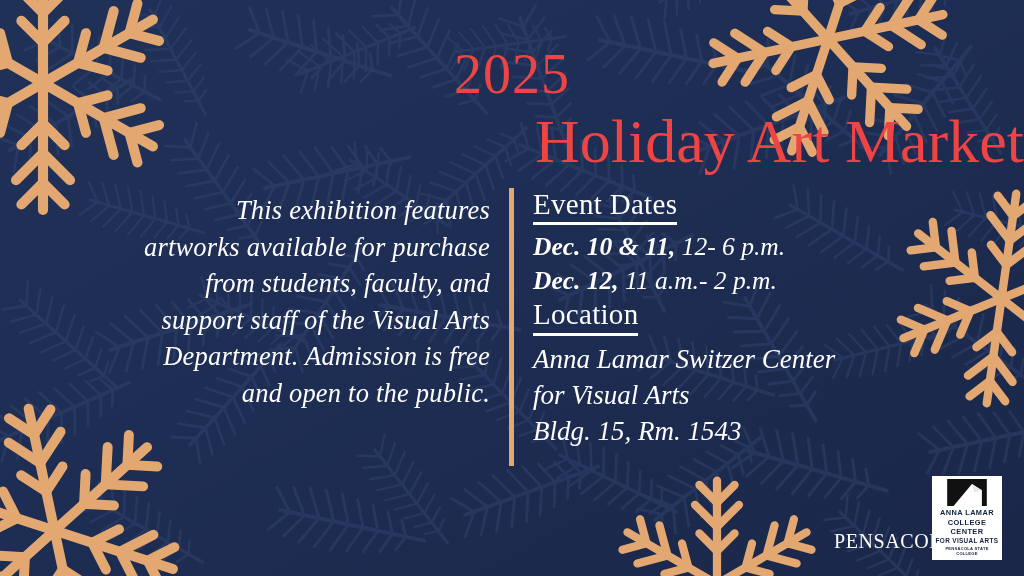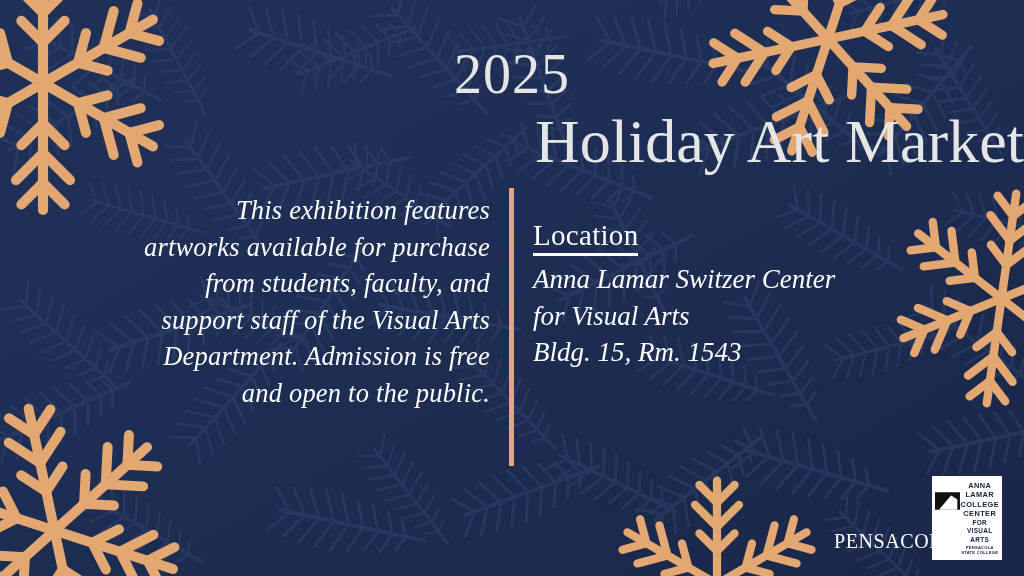--- a/index.html
+++ b/index.html
@@ -28,21 +28,21 @@
   #snow-left-bot   { left:-78px;  top:398px;  width:265px; height:265px; }
   #snow-bot-mid    { left:607px;  top:474px;  width:220px; height:220px; }
 
   
   #content { position:relative; z-index:3; width:100%; height:100%; }
 
   #title-block {
     position:absolute;
     left:0; right:0; top:46px;
     text-align:center;
-    color:#e5e5e5;
+    color:#ef4444;
   }
   #year {
     font-size:56px;
     line-height:1;
     letter-spacing:1px;
     font-weight:400;
   }
   #main-title {
     font-size:62px;
     line-height:1.08;
@@ -91,21 +91,21 @@
     letter-spacing:0.3px;
   }
   .date-line {
     font-size:25.5px;
     line-height:1.33;
     font-style:italic;
     white-space:nowrap;
   }
   .date-line .d-bold { font-weight:bold; }
   .date-line .d-time { font-weight:normal; }
-  #location-block { margin-top:31px; }
+  #location-block { }
   .loc-line {
     font-size:27px;
     line-height:1.35;
     font-style:italic;
     white-space:nowrap;
   }
 
   
   #logos {
     position:absolute;
@@ -135,21 +135,21 @@
     font-size:6.2px;
     letter-spacing:2.1px;
     line-height:1;
     margin-top:3px;
   }
   #switzer-logo {
     width:70px; height:84px;
     background:#ffffff;
     padding:3px;
     display:flex;
-    flex-direction:row;
+    flex-direction:column;
   }
   #switzer-art { width:100%; height:44px; display:block; }
   #switzer-text {
     font-family:"Liberation Sans", sans-serif;
     color:#14213d;
     text-align:center;
     padding-top:2px;
   }
   .sw1 { font-size:7.4px; font-weight:bold; letter-spacing:0.4px; line-height:1.28; }
   .sw2 { font-size:6.4px; font-weight:bold; letter-spacing:0.35px; line-height:1.3; }
@@ -549,20 +549,31 @@
       <div id="year">2025</div>
       <div id="main-title">Holiday Art Market</div>
     </div>
 
     <div id="description">This exhibition features artworks available for purchase from students, faculty, and support staff of the Visual Arts Department. Admission is free and open to the public.</div>
 
     <div id="divider"></div>
 
     <div id="info">
 
+      <div id="dates-block">
+        <div class="info-heading">Event Dates</div>
+        <div class="date-line">
+          <span class="d-bold">Dec. 10 &amp; 11,</span>
+          <span class="d-time">12- 6 p.m.</span>
+        </div>
+        <div class="date-line">
+          <span class="d-bold">Dec. 12,</span>
+          <span class="d-time">11 a.m.- 2 p.m.</span>
+        </div>
+      </div>
 
       <div id="location-block">
         <div class="info-heading">Location</div>
         <div class="loc-line">Anna Lamar Switzer Center</div>
         <div class="loc-line">for Visual Arts</div>
         <div class="loc-line">Bldg. 15, Rm. 1543</div>
       </div>
 
     </div>
 

